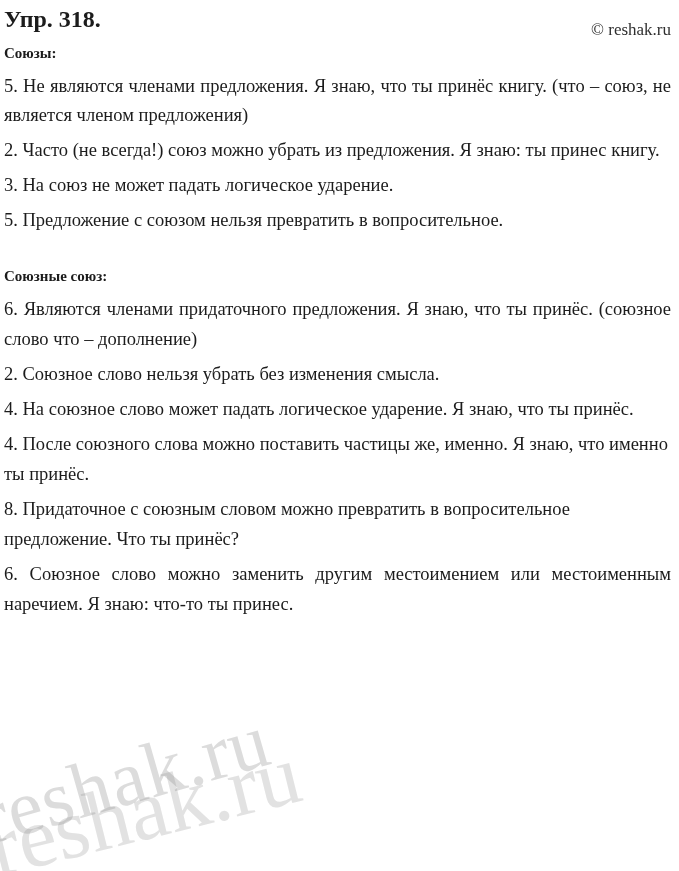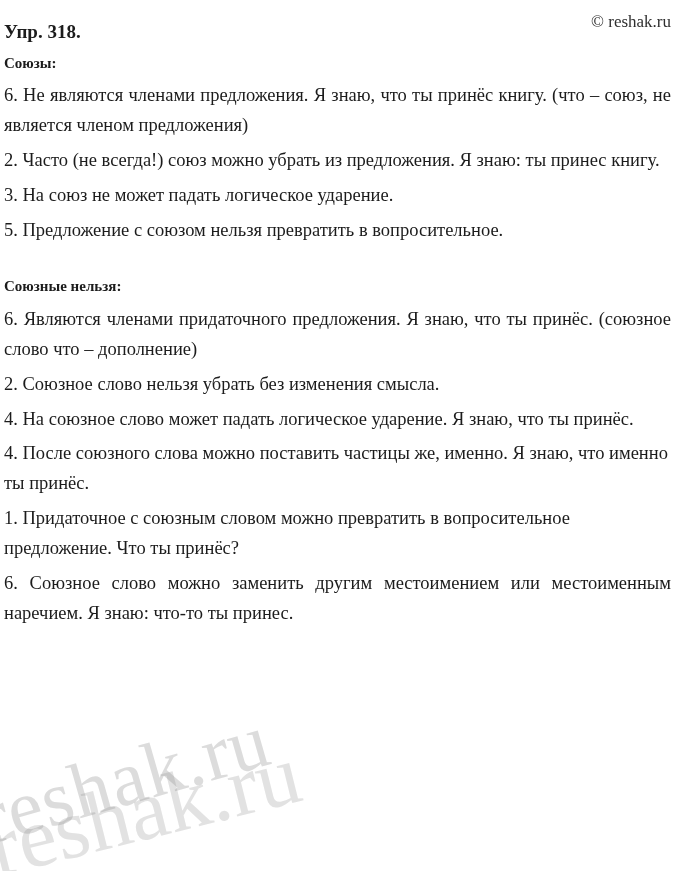--- a/index.html
+++ b/index.html
@@ -17,39 +17,39 @@
   }
   .page {
     position: relative;
     width: 679px;
     height: 871px;
     padding: 0;
     box-sizing: border-box;
   }
   .watermark-brand {
     position: absolute;
-    top: 12px;
+    top: 20px;
     right: 8px;
     font-family: "Liberation Serif", serif;
     font-size: 17px;
     color: #2f2f2f;
     white-space: nowrap;
   }
   .watermark-brand .copy {
     font-size: 17px;
   }
   .content {
     position: relative;
     padding: 4px 8px 0 4px;
     z-index: 2;
   }
   .title {
-    font-size: 19px;
+    font-size: 24px;
     font-weight: bold;
-    margin: 16px 0 10px 0;
+    margin: 0 0 10px 0;
     line-height: 1.25;
   }
   .section-head {
     font-size: 15px;
     font-weight: bold;
     margin: 0 0 8px 0;
     line-height: 1.3;
   }
   .para {
     font-size: 18.5px;
@@ -105,30 +105,30 @@
 
   <div class="wm-big">reshak.ru</div>
   <div class="wm-big2">reshak.ru</div>
 
   <div class="content">
 
     <h1 class="title">Упр. 318.</h1>
 
     <h2 class="section-head">Союзы:</h2>
 
-    <p class="para">6. Не являются членами предложения. Я знаю, что ты принёс книгу. (что – союз, не является членом предложения)</p>
+    <p class="para">5. Не являются членами предложения. Я знаю, что ты принёс книгу. (что – союз, не является членом предложения)</p>
     <p class="para">2. Часто (не всегда!) союз можно убрать из предложения. Я знаю: ты принес книгу.</p>
     <p class="para last">3. На союз не может падать логическое ударение.</p>
     <p class="para last">5. Предложение с союзом нельзя превратить в вопросительное.</p>
 
     <div class="gap"></div>
 
-    <h2 class="section-head">Союзные нельзя:</h2>
+    <h2 class="section-head">Союзные союз:</h2>
 
     <p class="para">6. Являются членами придаточного предложения. Я знаю, что ты принёс. (союзное слово что – дополнение)</p>
     <p class="para last">2. Союзное слово нельзя убрать без изменения смысла.</p>
     <p class="para last">4. На союзное слово может падать логическое ударение. Я знаю, что ты принёс.</p>
     <p class="para last">4. После союзного слова можно поставить частицы же, именно. Я знаю, что именно ты принёс.</p>
-    <p class="para last">1. Придаточное с союзным словом можно превратить в вопросительное предложение. Что ты принёс?</p>
+    <p class="para last">8. Придаточное с союзным словом можно превратить в вопросительное предложение. Что ты принёс?</p>
     <p class="para">6. Союзное слово можно заменить другим местоимением или местоименным наречием. Я знаю: что-то ты принес.</p>
 
   </div>
 </div>
 
 </body></html>

